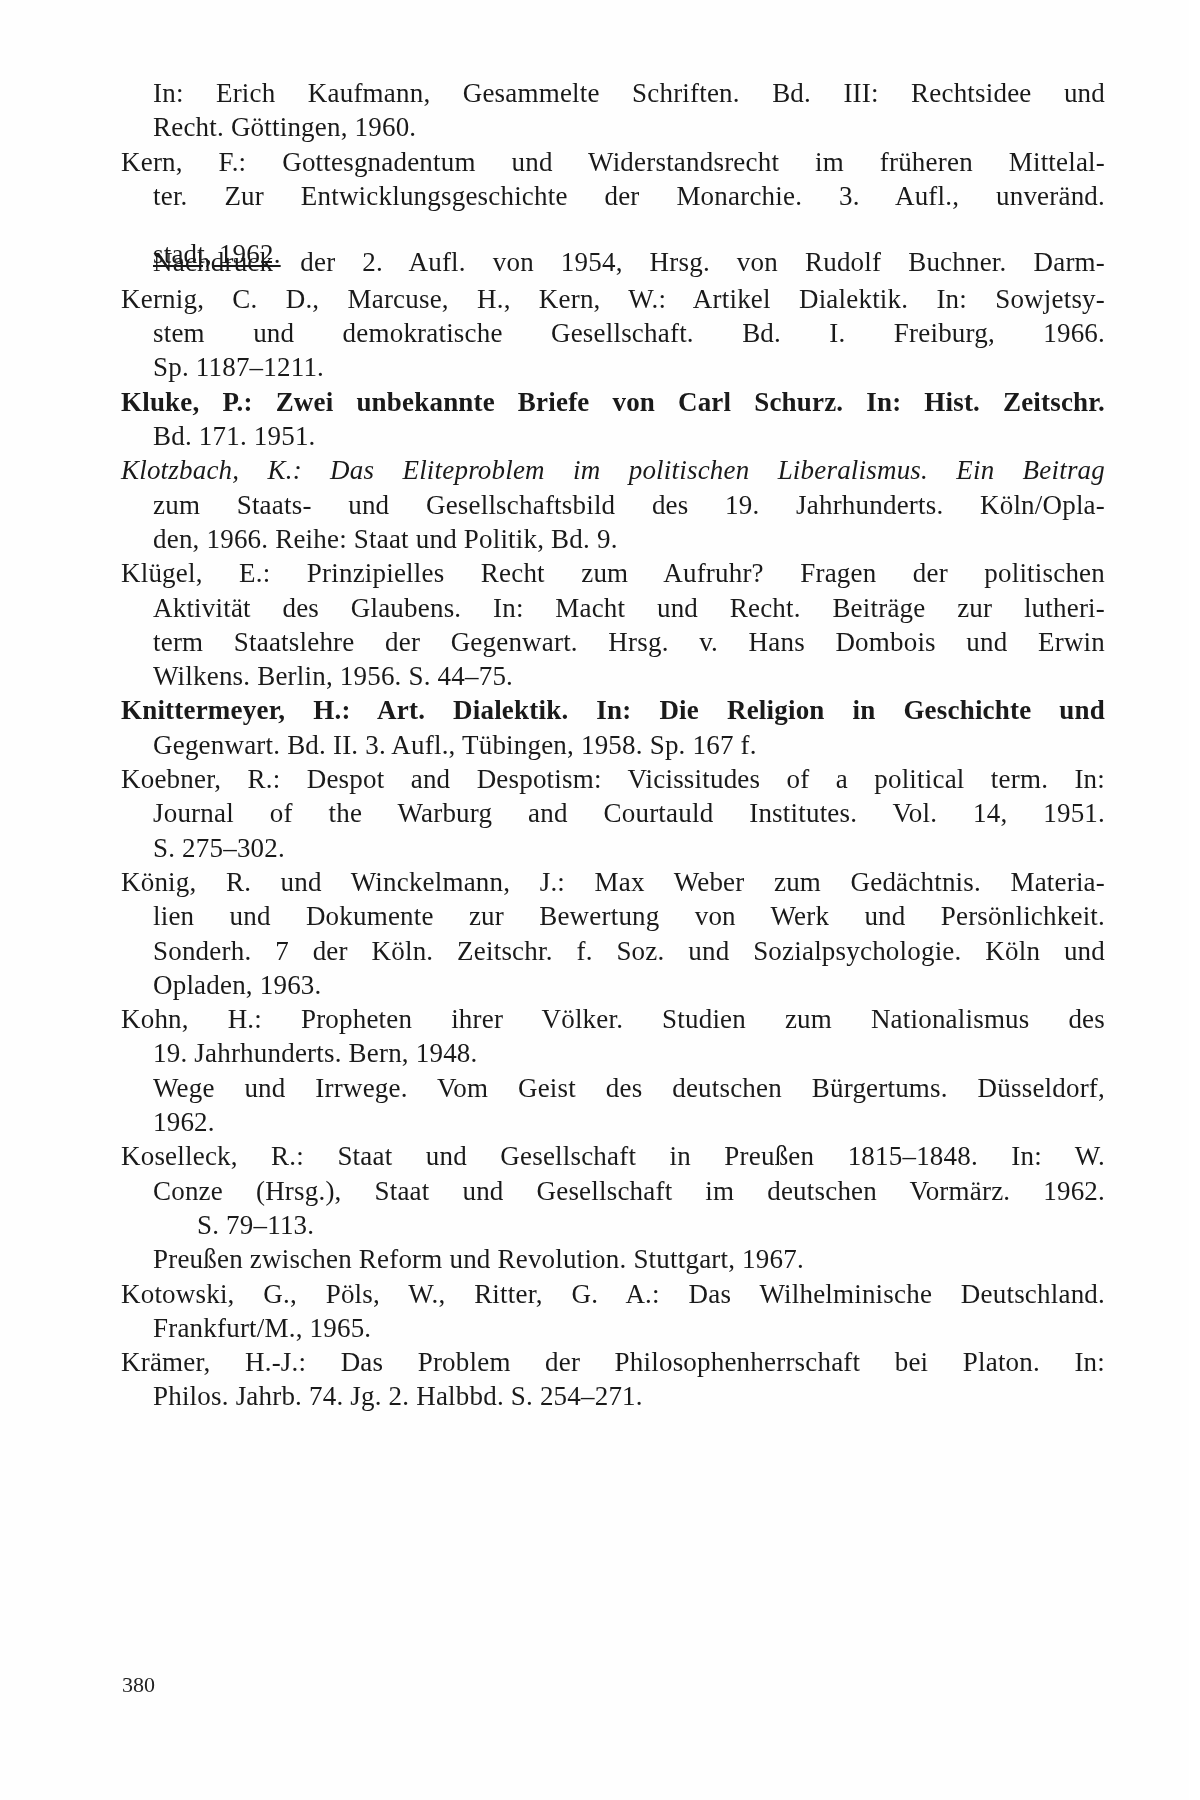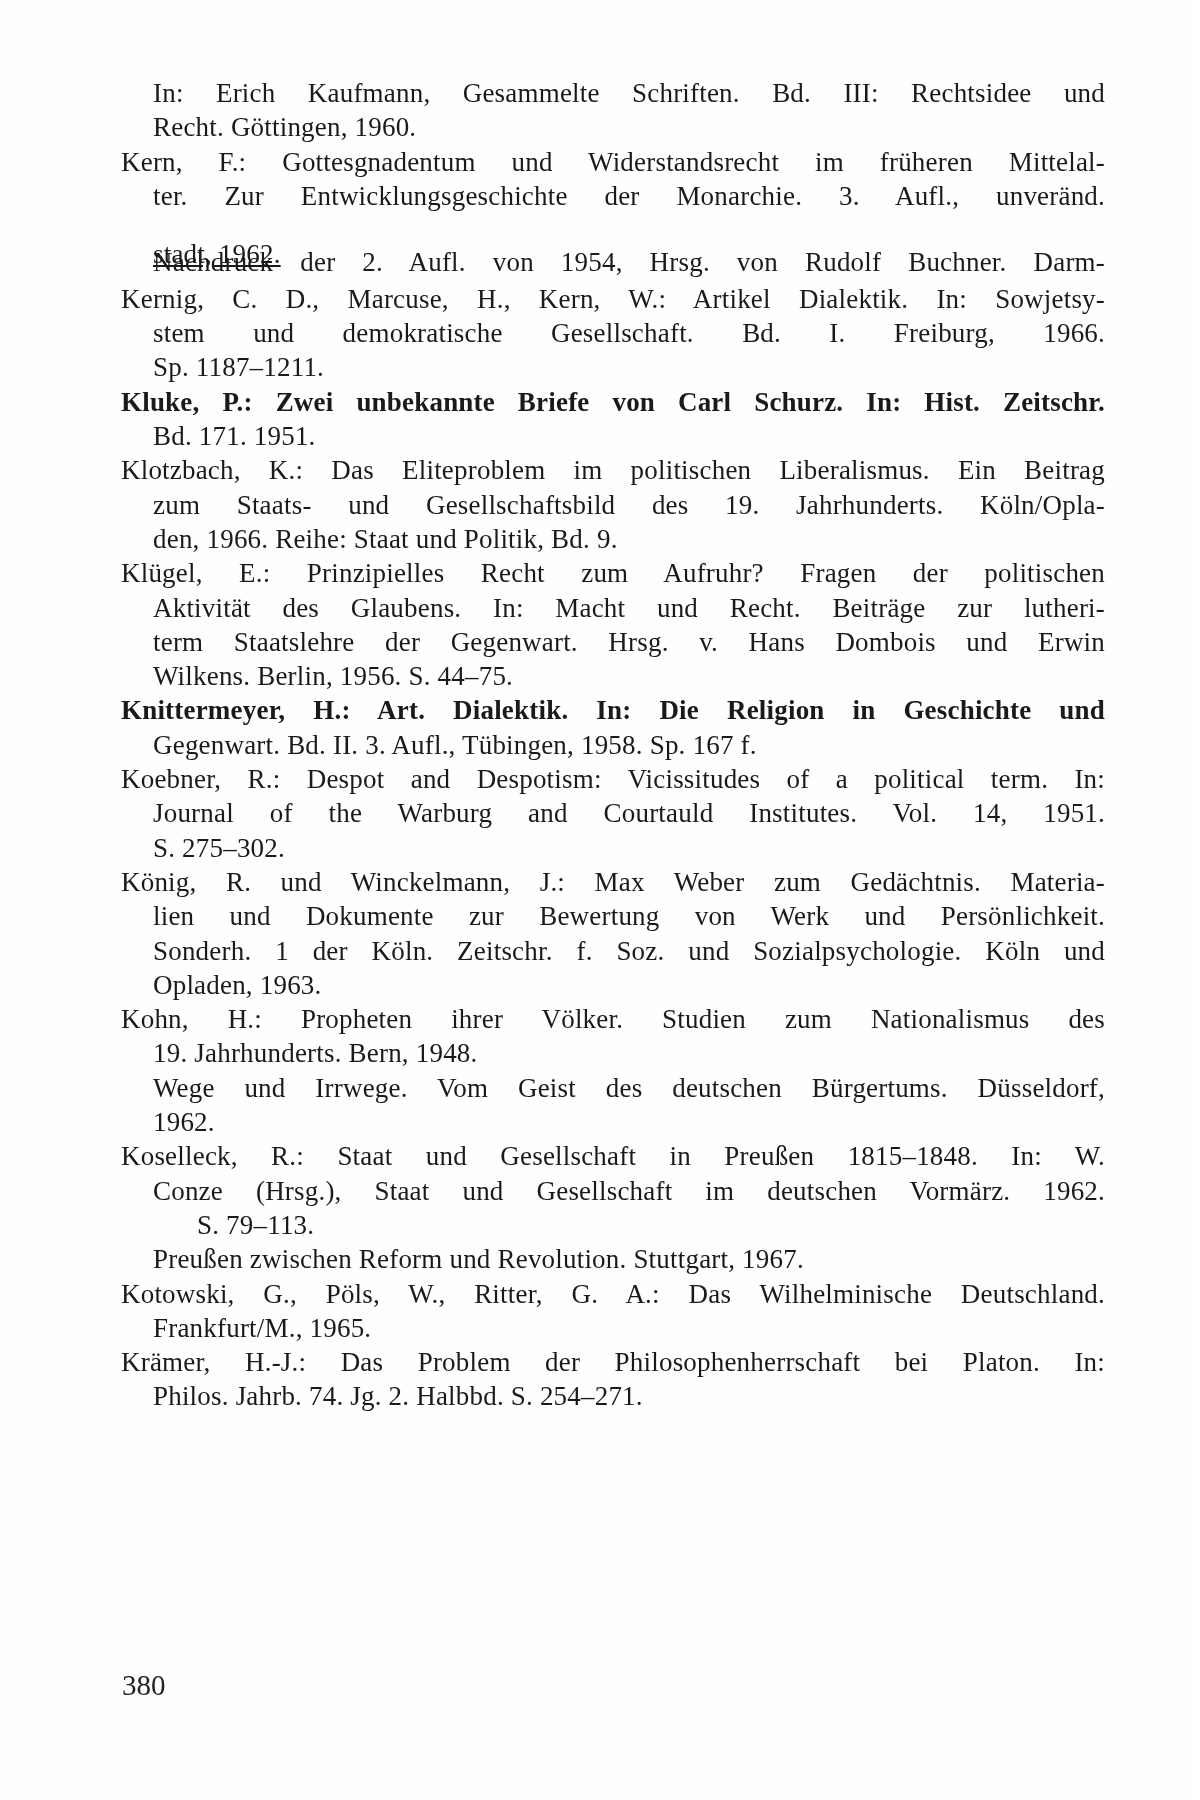--- a/index.html
+++ b/index.html
@@ -27,21 +27,21 @@
   .line.justify {
     width: 952px;
     text-align: justify;
     text-align-last: justify;
   }
   .line.cont.justify { width: 952px; }
   .line.entry.justify { width: 984px; }
   #page-number {
     position: absolute;
     left: 122px; top: 1672px;
-    font-size: 29px;
+    font-size: 22px;
     line-height: 26px;
     font-family: "Liberation Serif", "DejaVu Serif", serif;
     color: #222;
     text-align: right;
   }
 </style>
 </head>
 <body>
 
 <div id="page">
@@ -59,21 +59,21 @@
       <div>
         <div class="line entry justify" style="top: 281.8px;">Kernig, C. D., Marcuse, H., Kern, W.: Artikel Dialektik. In: Sowjetsy-</div>
         <div class="line cont justify" style="top: 316.1px;">stem und demokratische Gesellschaft. Bd. I. Freiburg, 1966.</div>
         <div class="line cont" style="top: 350.4px;">Sp. 1187–1211.</div>
       </div>
       <div>
         <div class="line entry justify" style="top: 384.7px; font-weight: bold;">Kluke, P.: Zwei unbekannte Briefe von Carl Schurz. In: Hist. Zeitschr.</div>
         <div class="line cont" style="top: 419px;">Bd. 171. 1951.</div>
       </div>
       <div>
-        <div class="line entry justify" style="top: 453.3px;">Klotzbach, K.: Das Eliteproblem im politischen Liberalismus. Ein Beitrag</div>
+        <div class="line entry justify" style="top: 453.3px; font-style: italic;">Klotzbach, K.: Das Eliteproblem im politischen Liberalismus. Ein Beitrag</div>
         <div class="line cont justify" style="top: 487.6px;">zum Staats- und Gesellschaftsbild des 19. Jahrhunderts. Köln/Opla-</div>
         <div class="line cont" style="top: 521.9px;">den, 1966. Reihe: Staat und Politik, Bd. 9.</div>
       </div>
       <div>
         <div class="line entry justify" style="top: 556.2px;">Klügel, E.: Prinzipielles Recht zum Aufruhr? Fragen der politischen</div>
         <div class="line cont justify" style="top: 590.5px;">Aktivität des Glaubens. In: Macht und Recht. Beiträge zur lutheri-</div>
         <div class="line cont justify" style="top: 624.8px;">term Staatslehre der Gegenwart. Hrsg. v. Hans Dombois und Erwin</div>
         <div class="line cont" style="top: 659.1px;">Wilkens. Berlin, 1956. S. 44–75.</div>
       </div>
       <div>
@@ -81,21 +81,21 @@
         <div class="line cont" style="top: 727.7px;">Gegenwart. Bd. II. 3. Aufl., Tübingen, 1958. Sp. 167 f.</div>
       </div>
       <div>
         <div class="line entry justify" style="top: 762px;">Koebner, R.: Despot and Despotism: Vicissitudes of a political term. In:</div>
         <div class="line cont justify" style="top: 796.3px;">Journal of the Warburg and Courtauld Institutes. Vol. 14, 1951.</div>
         <div class="line cont" style="top: 830.6px;">S. 275–302.</div>
       </div>
       <div>
         <div class="line entry justify" style="top: 864.9px;">König, R. und Winckelmann, J.: Max Weber zum Gedächtnis. Materia-</div>
         <div class="line cont justify" style="top: 899.2px;">lien und Dokumente zur Bewertung von Werk und Persönlichkeit.</div>
-        <div class="line cont justify" style="top: 933.5px;">Sonderh. 1 der Köln. Zeitschr. f. Soz. und Sozialpsychologie. Köln und</div>
+        <div class="line cont justify" style="top: 933.5px;">Sonderh. 7 der Köln. Zeitschr. f. Soz. und Sozialpsychologie. Köln und</div>
         <div class="line cont" style="top: 967.8px;">Opladen, 1963.</div>
       </div>
       <div>
         <div class="line entry justify" style="top: 1002.1px;">Kohn, H.: Propheten ihrer Völker. Studien zum Nationalismus des</div>
         <div class="line cont" style="top: 1036.4px;">19. Jahrhunderts. Bern, 1948.</div>
         <div class="line cont justify" style="top: 1070.7px;">Wege und Irrwege. Vom Geist des deutschen Bürgertums. Düsseldorf,</div>
         <div class="line cont" style="top: 1105px;">1962.</div>
       </div>
       <div>
         <div class="line entry justify" style="top: 1139.3px;">Koselleck, R.: Staat und Gesellschaft in Preußen 1815–1848. In: W.</div>

